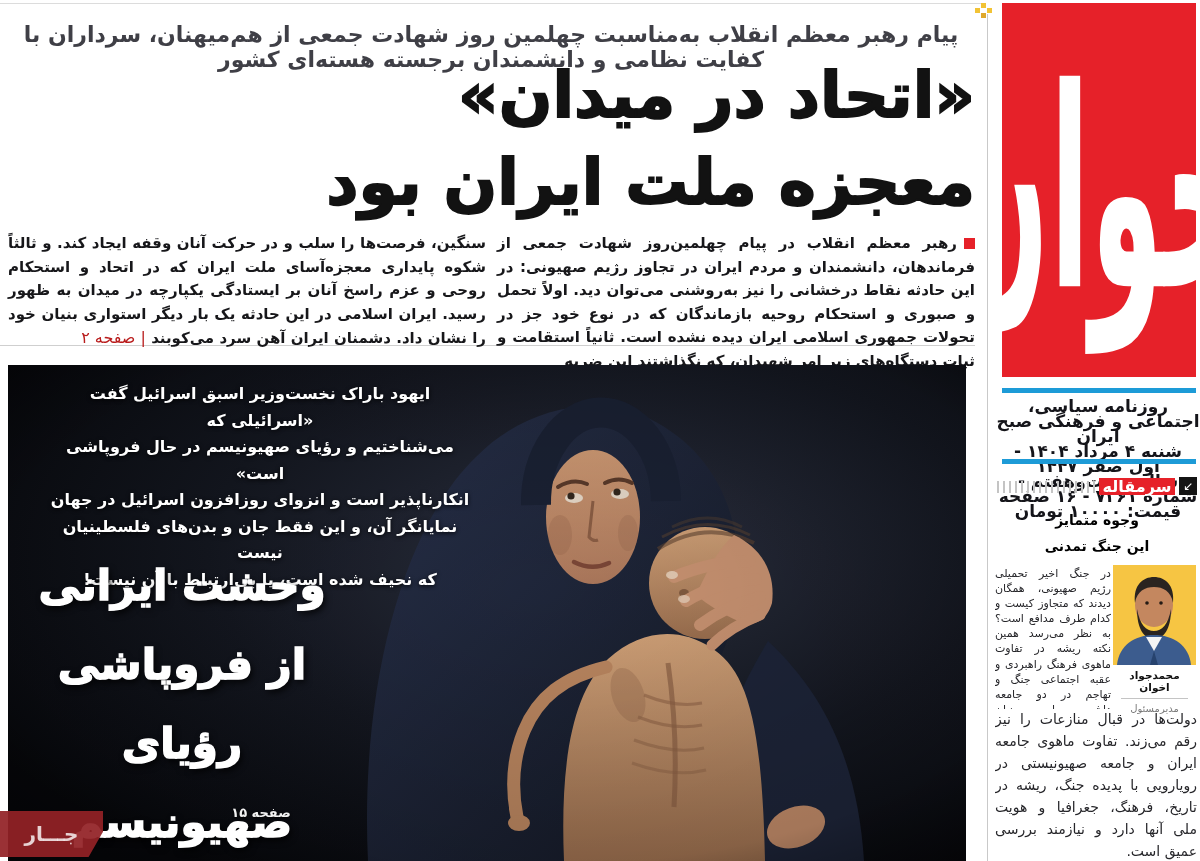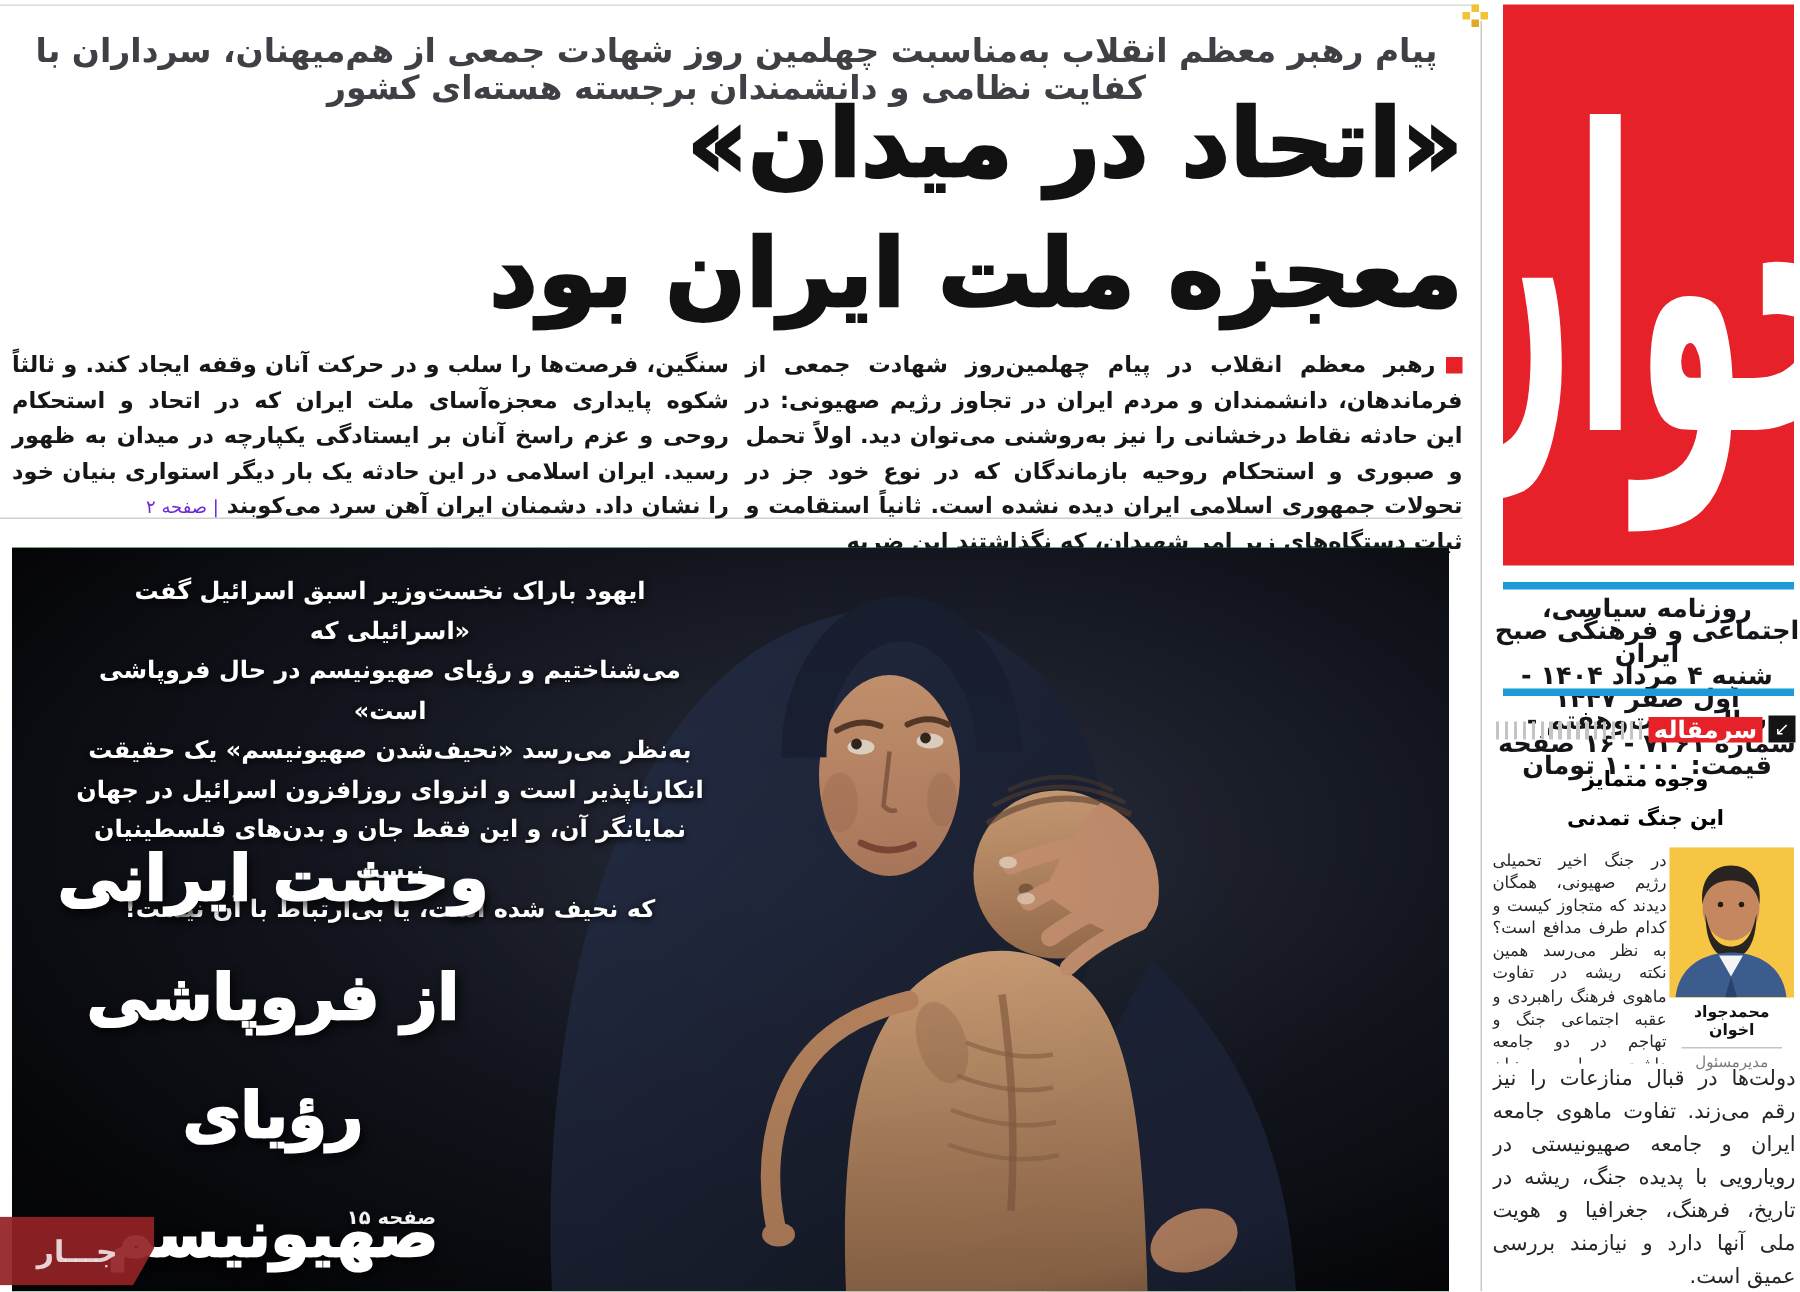--- a/index.html
+++ b/index.html
@@ -59,21 +59,21 @@
     font-size:22px;font-weight:600;letter-spacing:-0.3px;}
   .headline{left:0;top:52px;width:975px;text-align:right;color:#121212;
     font-size:63px;font-weight:bold;line-height:87px;letter-spacing:-2px;
     -webkit-text-stroke:1.8px #121212;}
 
   .lead-col{top:232px;width:478px;font-size:15px;font-weight:bold;color:#17171a;
     line-height:23.6px;text-align:justify;text-justify:inter-word;}
   .lead-right{left:497px;}
   .lead-left{left:8px;}
   .bullet{display:inline-block;width:11px;height:11px;background:#e62129;margin-left:7px;vertical-align:-1px;}
-  .pageref-inline{font-size:12px;font-weight:normal;color:#6d28d9;}
+  .pageref-inline{font-size:16px;font-weight:normal;color:#b91c1c;}
 
   
   .photo{left:8px;top:365px;width:958px;height:496px;background:#15803d;overflow:hidden;}
   .photo svg.scene{position:absolute;left:0;top:0;width:100%;height:100%;}
   .photo-caption{left:42px;top:16px;width:420px;text-align:center;color:#fff;
     font-size:16px;font-weight:bold;line-height:26.5px;text-shadow:0 1px 4px rgba(0,0,0,.9);}
   .photo-headline{left:0;top:181px;width:348px;text-align:center;color:#fff;
     font-size:42px;font-weight:bold;line-height:79px;letter-spacing:-1px;
     -webkit-text-stroke:1.5px #fff;text-shadow:2px 3px 7px rgba(0,0,0,.95);}
   .photo-pageref{left:178px;top:440px;width:150px;text-align:center;color:#f2f2f2;
@@ -231,21 +231,20 @@
     </g>
 
     <ellipse cx="788" cy="462" rx="30" ry="20" fill="#c08a68" transform="rotate(-20 788 462)"></ellipse>
 
     <rect x="0" y="0" width="958" height="496" fill="url(#vigG)"></rect>
   </svg>
 
   <div class="abs photo-caption">
     <div>ایهود باراک نخست‌وزیر اسبق اسرائیل گفت «اسرائیلی که</div>
     <div>می‌شناختیم و رؤیای صهیونیسم در حال فروپاشی است»</div>
-    <div>به‌نظر می‌رسد «نحیف‌شدن صهیونیسم» یک حقیقت</div>
     <div>انکارناپذیر است و انزوای روزافزون اسرائیل در جهان</div>
     <div>نمایانگر آن، و این فقط جان و بدن‌های فلسطینیان نیست</div>
     <div>که نحیف شده است، یا بی‌ارتباط با آن نیست!</div>
   </div>
 
   <div class="abs photo-headline">
     <div>وحشت ایرانی</div>
     <div>از فروپاشی</div>
     <div>رؤیای صهیونیسم</div>
   </div>

